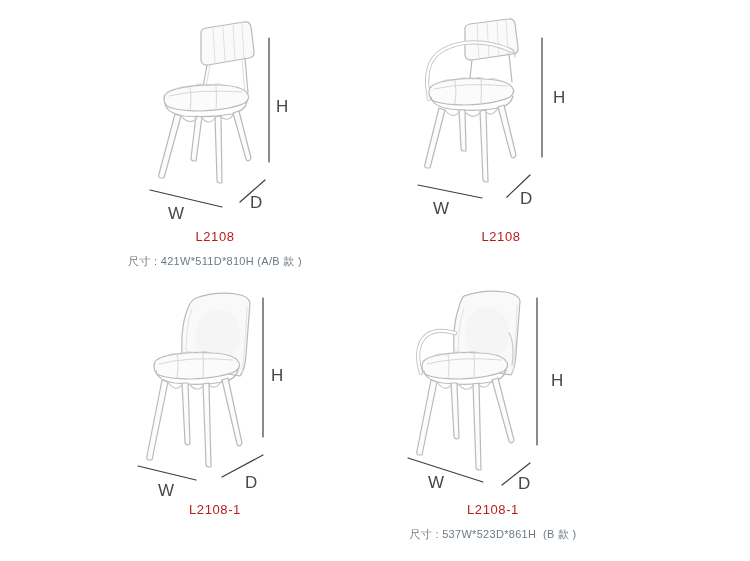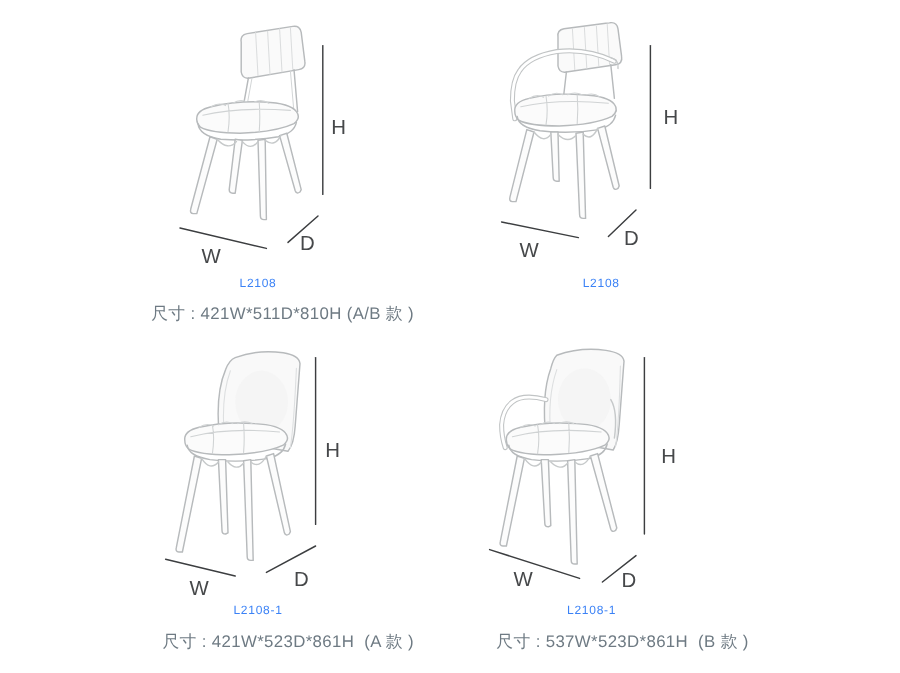--- a/index.html
+++ b/index.html
@@ -2,22 +2,22 @@
 <html><head>
 <meta charset="utf-8">
 <style>
   html,body{margin:0;padding:0;background:#ffffff;}
   body{font-family:"Liberation Sans", sans-serif;}
   .canvas{position:relative;width:750px;height:561px;background:#ffffff;overflow:hidden;}
   .quad{position:absolute;}
   .quad svg{display:block;}
   .dim-label{position:absolute;color:#46484a;font-size:17px;line-height:1;letter-spacing:.5px;}
   .caption{position:absolute;text-align:center;}
-  .model{color:#3b82f6;font-size:10px;line-height:16px;letter-spacing:.6px;}
-  .spec{color:#6e7a83;font-size:14px;line-height:15px;margin-top:9px;white-space:pre;letter-spacing:.3px;text-align:right;}
+  .model{color:#b91c1c;font-size:13px;line-height:16px;letter-spacing:.6px;}
+  .spec{color:#6e7a83;font-size:11px;line-height:15px;margin-top:9px;white-space:pre;letter-spacing:.3px;}
 </style>
 </head>
 <body>
 
 <div class="canvas">
 
   <div class="quad" style="left:120px;top:8px;width:190px;height:215px;">
     <svg width="190" height="215" viewBox="0 0 190 215">
       <g stroke="#b7babc" fill="none" stroke-width="1.2" stroke-linecap="round" stroke-linejoin="round">
 
@@ -152,21 +152,20 @@
     <div class="model">L2108</div>
     <div class="spec">尺寸 : 421W*511D*810H (A/B 款 )</div>
   </div>
 
   <div class="caption" style="left:370px;top:229px;width:262px;">
     <div class="model">L2108</div>
   </div>
 
   <div class="caption" style="left:85px;top:502px;width:260px;">
     <div class="model">L2108-1</div>
-    <div class="spec">尺寸 : 421W*523D*861H  (A 款 )</div>
   </div>
 
   <div class="caption" style="left:362px;top:502px;width:262px;">
     <div class="model">L2108-1</div>
     <div class="spec">尺寸 : 537W*523D*861H  (B 款 )</div>
   </div>
 
 </div>
 
 </body></html>

